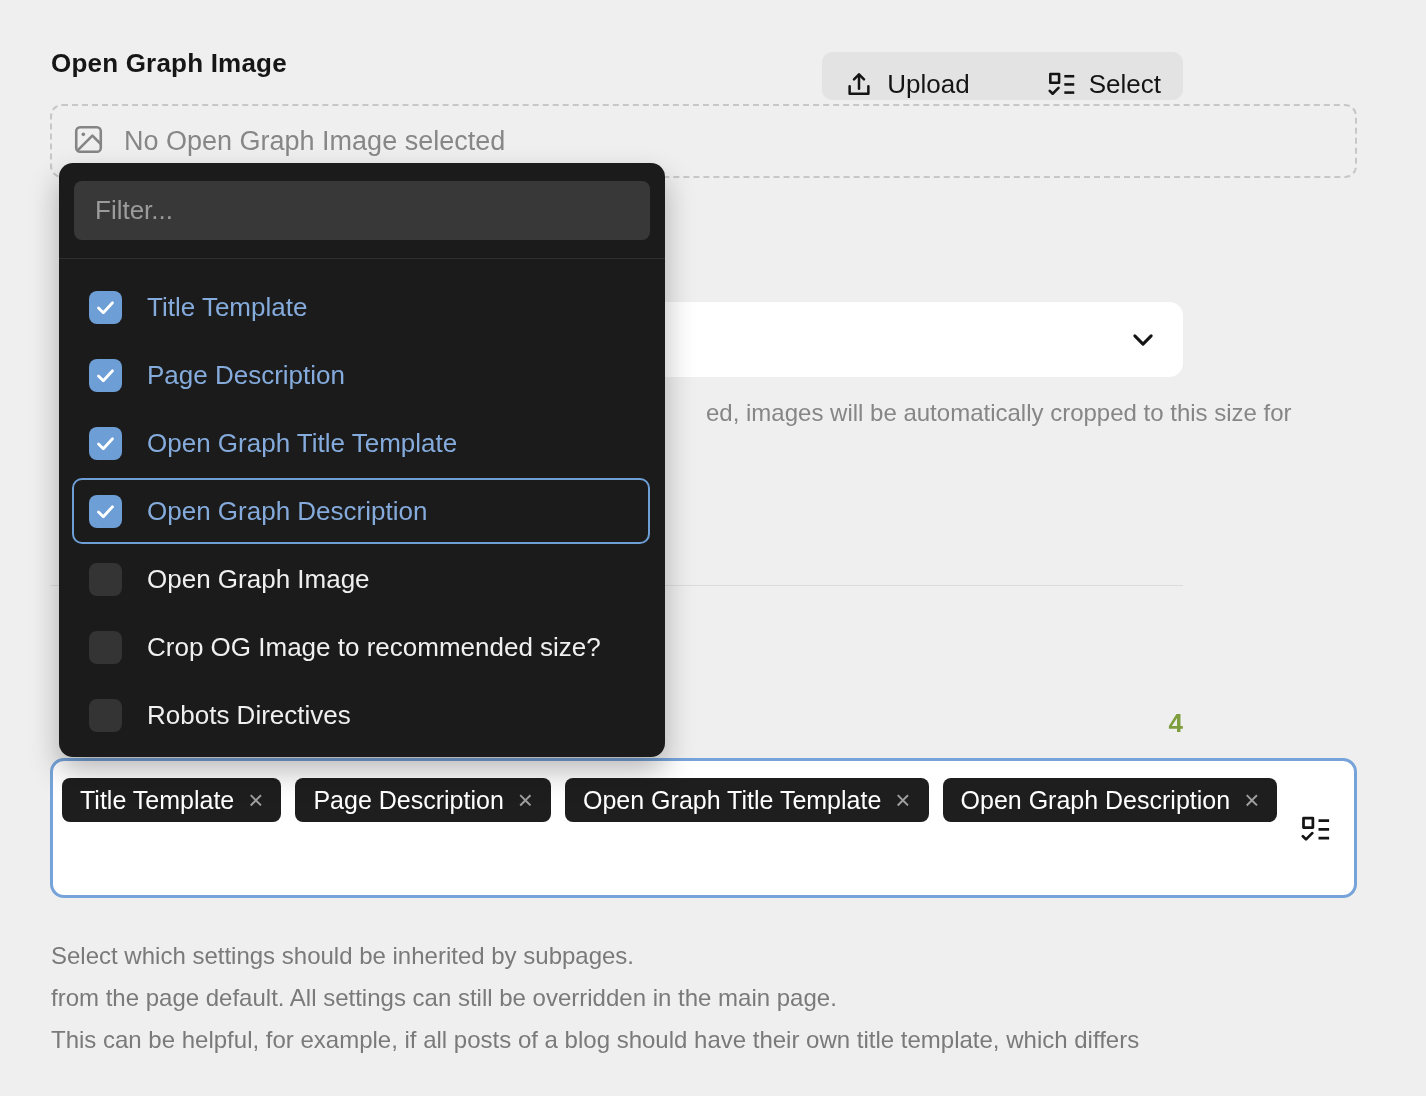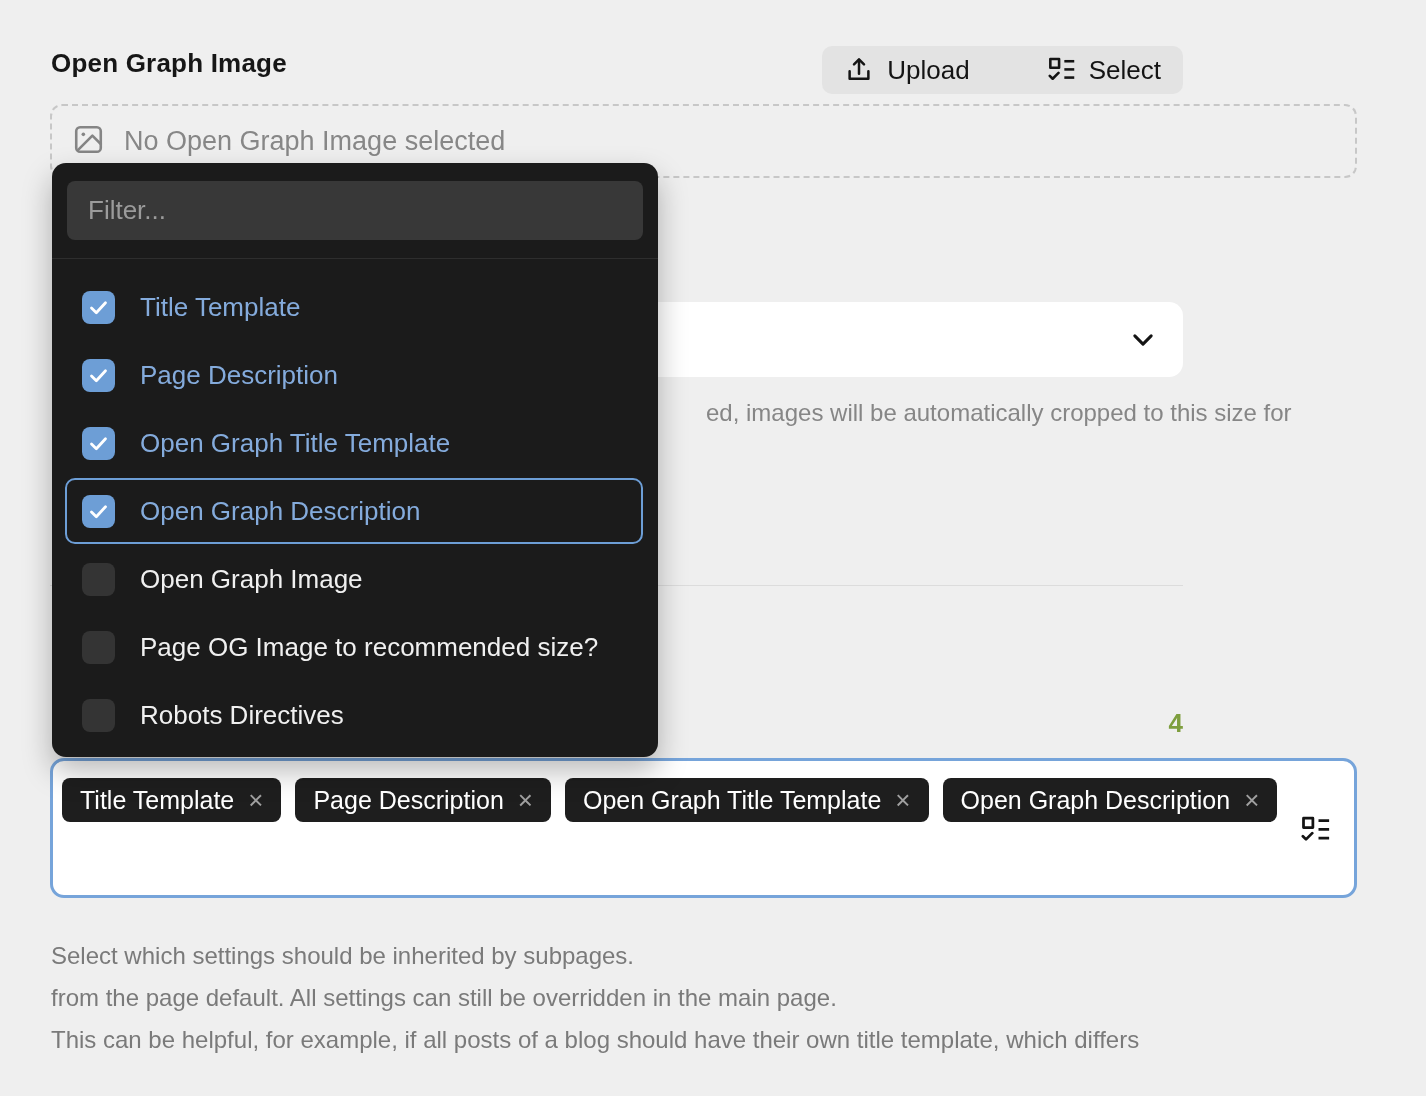--- a/index.html
+++ b/index.html
@@ -16,22 +16,22 @@
     color:#1c1c1c;
   }
   .stage{position:relative; width:1252px; height:1096px;}
 
   
   .field-label{
     position:absolute; left:51px; top:48px;
     font-size:26px; font-weight:600; letter-spacing:.2px; color:#161616;
   }
   .toolbar{
-    position:absolute; right:69px; top:46px; height:48px;
-    display:flex; align-items:center;
+    position:absolute; right:69px; top:52px; height:48px;
+    display:flex; align-items:flex-end;
     background:var(--button-bg); border-radius:10px;gap:16px;
   }
   .toolbar button{
     display:flex; align-items:center; gap:13px;
     background:transparent; border:0; cursor:pointer;
     font-family:inherit; font-size:26px; font-weight:500; color:#141414;
     padding:0 22px;
   }
   .toolbar .btn-divider{width:2px; background:#f2f2f2;}
   .toolbar svg{display:block;}
@@ -55,21 +55,21 @@
     position:absolute; left:659px; top:399px; z-index:1;
     font-size:24px; color:#868686; white-space:nowrap;padding-left:47px;
   }
   .section-divider{
     position:absolute; left:50px; right:69px; top:585px; height:1px;
     background:#dcdcdc; z-index:1;
   }
 
   
   .dropdown-panel{
-    position:absolute; left:52px; top:163px; width:606px; height:594px;
+    position:absolute; left:59px; top:163px; width:606px; height:594px;
     background:var(--panel-bg); border-radius:14px; z-index:6;
     box-shadow:0 14px 30px rgba(0,0,0,.28);
   }
   .filter-wrap{padding:18px 15px; border-bottom:1px solid #2e2e2e;}
   .filter-input{
     width:100%; height:59px; background:var(--panel-input-bg);
     border:0; border-radius:8px; outline:none;
     font-family:inherit; font-size:26px; color:#e8e8e8; padding:0 21px;
   }
   .filter-input::placeholder{color:#9b9b9b;}
@@ -227,21 +227,21 @@
         
       </span>
       <span class="dd-label">Open Graph Image</span>
       <span class="focus-ring"></span>
     </div>
 
     <div class="dd-row">
       <span class="dd-check">
         
       </span>
-      <span class="dd-label">Page OG Image to recommended size?</span>
+      <span class="dd-label">Crop OG Image to recommended size?</span>
       <span class="focus-ring"></span>
     </div>
 
     <div class="dd-row">
       <span class="dd-check">
         
       </span>
       <span class="dd-label">Robots Directives</span>
       <span class="focus-ring"></span>
     </div>

